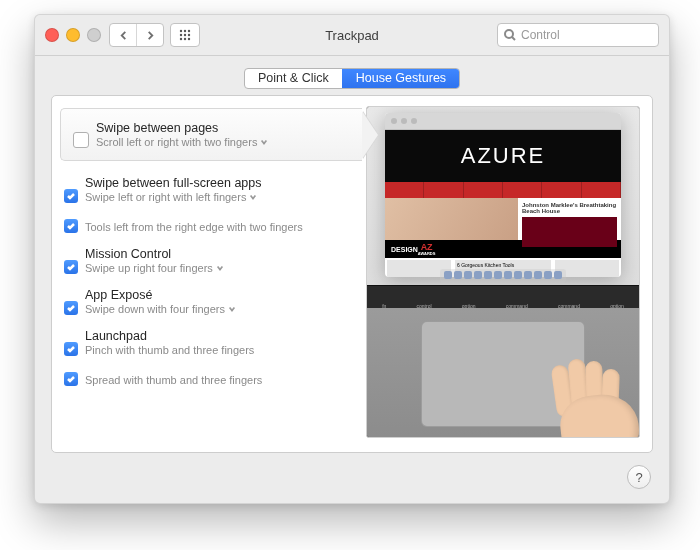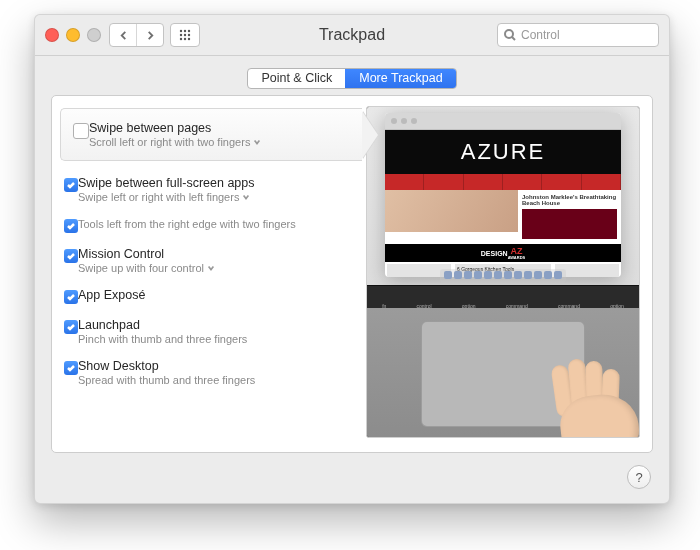--- a/index.html
+++ b/index.html
@@ -69,21 +69,21 @@
     border-radius: 4px;
     margin-right: 6px;
   }
   .grid-btn svg { width: 12px; height: 12px; fill:#555;}
   .title {
     position: absolute;
     left: 0; right: 0; top: 0;
     height: 40px;
     display: flex; align-items: center; justify-content: center;
     pointer-events: none;
-    font-size: 16px;
+    font-size: 13px;
     color: #3f3f3f;
   }
   .search {
     margin-left: auto;
     width: 148px; height: 22px;
     background:#fff;
     border:1px solid #c3c3c3;
     border-radius: 4px;
     display: flex; align-items: center;
     padding: 0 6px;
@@ -132,21 +132,22 @@
     overflow: hidden;
   }
   .left-col {
     width: 310px;
     padding: 10px 0 10px 0;
     display: flex; flex-direction: column;
   }
   .opt {
     display: flex;
     padding: 7px 12px 7px 12px;
-    align-items: flex-start;
+    gap: 7px;
+    align-items: flex-end;
   }
   .opt .box {
     width: 14px; height: 14px;
     border-radius: 3px;
     margin-top: 2px;
     display: flex; align-items: center; justify-content: center;
     flex-shrink: 0;
   }
   .opt .box.checked {
     background: linear-gradient(#4f9bff,#2a73e8);
@@ -208,34 +209,34 @@
     position:absolute;
     left:18px; top:6px; right:18px; bottom:8px;
     background:#fff;
     border-radius:4px;
     box-shadow: 0 4px 20px rgba(0,0,0,0.25);
     overflow:hidden;
   }
   .b-top { height:16px; background:#d7d7d7; border-bottom:1px solid #c2c2c2; display:flex; align-items:center; padding:0 6px; gap:4px;}
   .b-top span { width:6px; height:6px; border-radius:50%; background:#bbb; display:block;}
   .b-hero {
-    height:44px;
+    height:52px;
     background:#0a0a0a; color:#fff;
     display:flex; align-items:center; justify-content:center;
     font-family: Impact, "Arial Black", sans-serif;
     font-size:22px; letter-spacing:2px;
   }
   .b-bar { height:16px; background:#c62828; display:flex;}
   .b-bar div { flex:1; border-right:1px solid rgba(0,0,0,0.2);}
   .b-row { display:flex; height:42px;}
   .b-img1 { flex:1.4; background:linear-gradient(120deg,#e0bfa4,#c9a085);}
   .b-side { flex:1; padding:4px; font-size:5px; color:#333;}
   .b-side .h { font-weight:bold; font-size:6px;}
   .b-img2 { height:30px; background:#690018;}
-  .b-design { height:14px; background:#000; color:#fff; font-size:7px; font-weight:bold; padding:2px 6px; display:flex; justify-content:center; align-items:center;margin-top:12px;}
+  .b-design { height:14px; background:#000; color:#fff; font-size:7px; font-weight:bold; padding:2px 6px; display:flex; justify-content:flex-start; align-items:center;}
   .b-az { color:#d32f2f; font-family:Impact, sans-serif; font-size:9px;}
   .b-row2 { display:flex; height:30px;}
   .b-row2 > div { flex:1; background:#e4e4e4; margin:2px;}
   .dock {
     position:absolute;
     bottom:2px; left:50%; transform:translateX(-50%);
     height:10px;
     display:flex; gap:2px;
     padding:2px 4px;
     background: rgba(200,200,200,0.35);
@@ -364,21 +365,21 @@
           <circle cx="5" cy="5" r="4"></circle>
           <line x1="8" y1="8" x2="11" y2="11"></line>
         </svg>
       <span>Control</span>
     </div>
   </div>
 
   <div class="tabs-row">
     <div class="seg" id="seg">
         <div>Point &amp; Click</div>
-        <div class="active">More Trackpad</div>
+        <div class="active">House Gestures</div>
       </div>
   </div>
 
   <div class="content">
     <div class="left-col" id="options">
         <div class="opt selected">
           <div class="box unchecked"></div>
           <div class="text">
             <div class="t1">Swipe between pages</div>
             <div class="t2">
@@ -423,37 +424,45 @@
         </div>
         <div class="opt">
           <div class="box checked">
             <svg viewBox="0 0 10 10">
               <polyline points="2,5 4,7 8,3"></polyline>
             </svg>
           </div>
           <div class="text">
             <div class="t1">Mission Control</div>
             <div class="t2">
-              <span>Swipe up with four control</span>
+              <span>Swipe up right four fingers</span>
               <span class="chev">
                 <svg viewBox="0 0 10 10">
                   <polyline points="2,3 5,7 8,3"></polyline>
                 </svg>
               </span>
             </div>
           </div>
         </div>
         <div class="opt">
           <div class="box checked">
             <svg viewBox="0 0 10 10">
               <polyline points="2,5 4,7 8,3"></polyline>
             </svg>
           </div>
           <div class="text">
             <div class="t1">App Exposé</div>
+            <div class="t2">
+              <span>Swipe down with four fingers</span>
+              <span class="chev">
+                <svg viewBox="0 0 10 10">
+                  <polyline points="2,3 5,7 8,3"></polyline>
+                </svg>
+              </span>
+            </div>
           </div>
         </div>
         <div class="opt">
           <div class="box checked">
             <svg viewBox="0 0 10 10">
               <polyline points="2,5 4,7 8,3"></polyline>
             </svg>
           </div>
           <div class="text">
             <div class="t1">Launchpad</div>
@@ -462,21 +471,20 @@
             </div>
           </div>
         </div>
         <div class="opt">
           <div class="box checked">
             <svg viewBox="0 0 10 10">
               <polyline points="2,5 4,7 8,3"></polyline>
             </svg>
           </div>
           <div class="text">
-            <div class="t1">Show Desktop</div>
             <div class="t2">
               <span>Spread with thumb and three fingers</span>
             </div>
           </div>
         </div>
       </div>
     <div class="right-col">
       <div class="preview">
         <div class="screen">
           <div class="browser">

